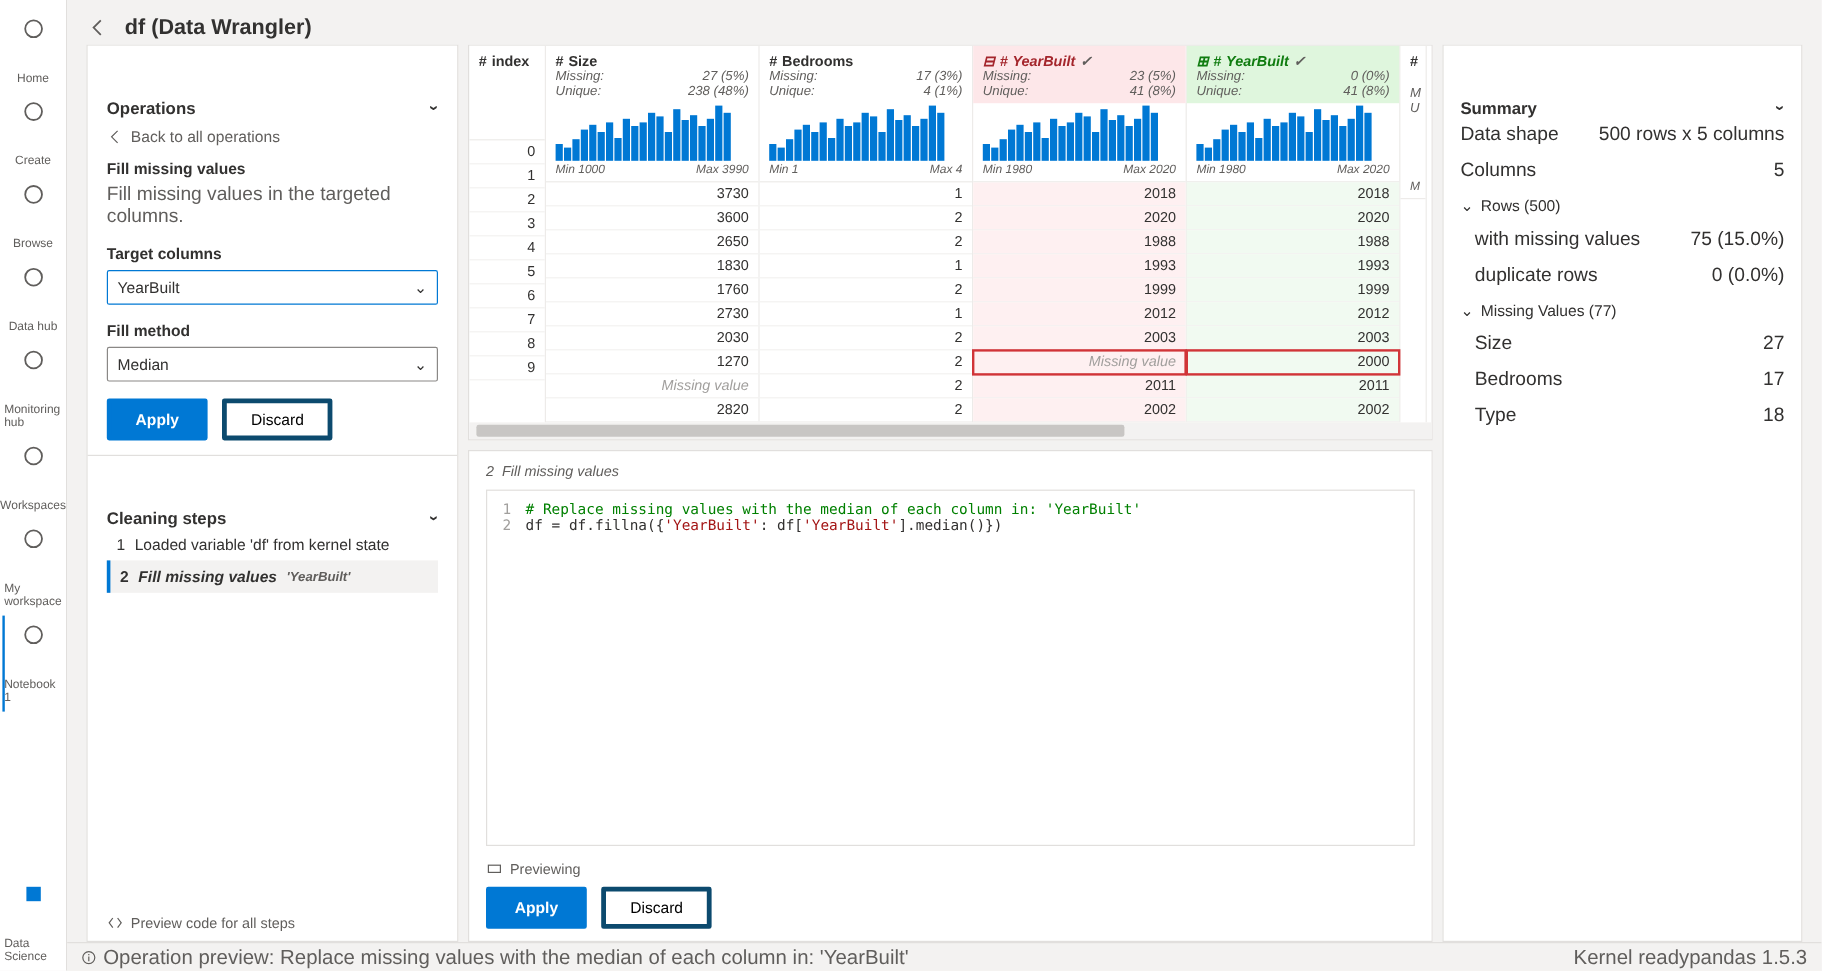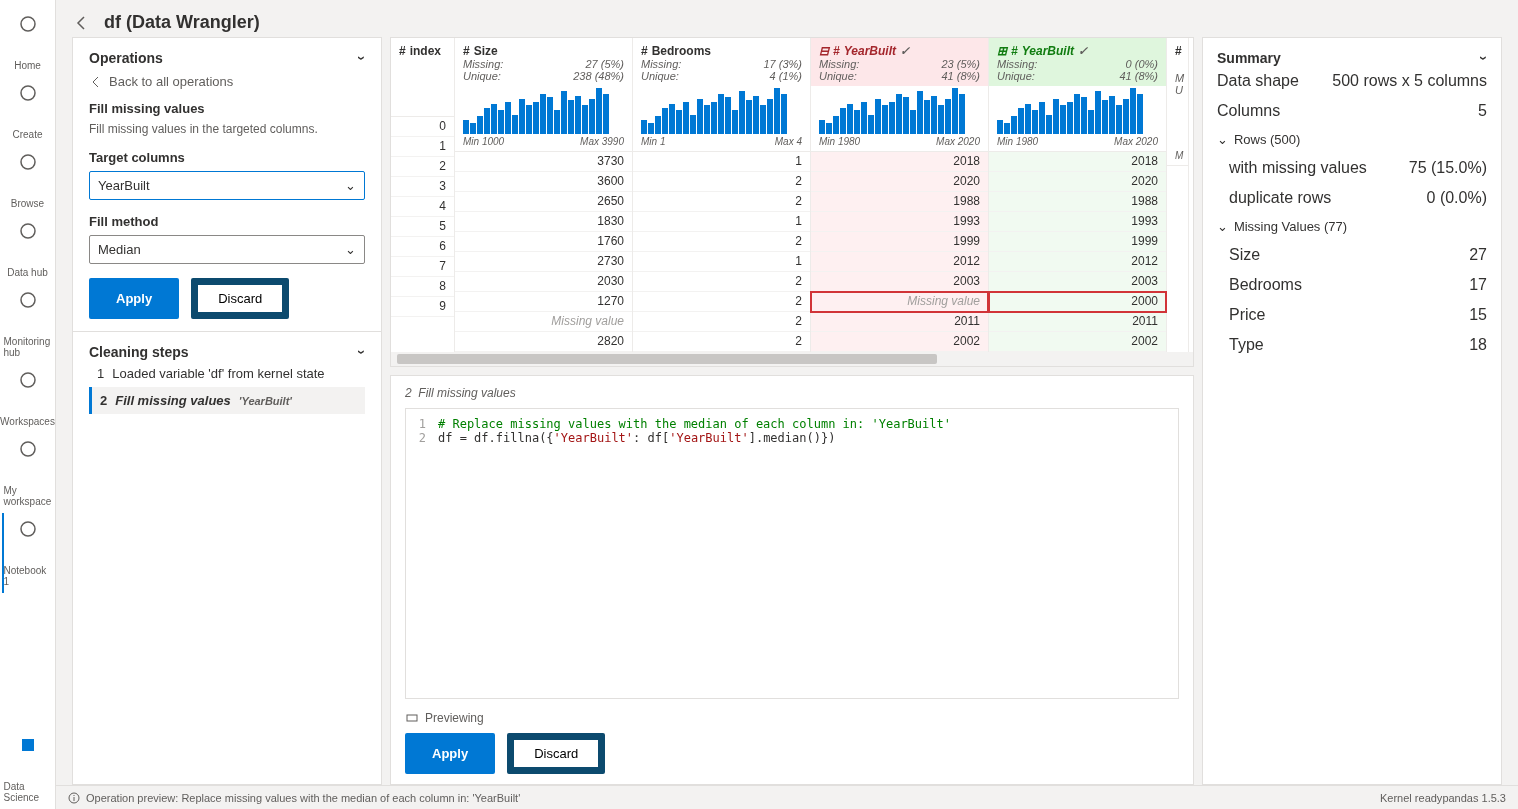--- a/index.html
+++ b/index.html
@@ -13,29 +13,29 @@
 .header { padding: 12px 16px 4px; display: flex; align-items: center; gap: 12px; }
 .back-arrow { width: 20px; height: 20px; cursor: pointer; }
 .title { font-size: 18px; font-weight: 600; }
 .toolbar { margin: 8px 16px; background: #fff; border: 1px solid #e1dfdd; border-radius: 4px; padding: 8px 12px; display: flex; gap: 24px; align-items: center; }
 .tb-btn { display: flex; align-items: center; gap: 6px; cursor: pointer; color: #323130; }
 .tb-btn.disabled { color: #a19f9d; }
 .tb-btn svg { width: 16px; height: 16px; }
 .body { flex: 1; display: flex; overflow: hidden; }
 .panel-left { width: 310px; background: #fff; border: 1px solid #e1dfdd; margin: 0 0 0 16px; display: flex; flex-direction: column; }
 .panel-section { padding: 12px 16px; }
-.panel-header { display: flex; justify-content: space-between; align-items: center; font-weight: 600; font-size: 14px; }
+.panel-header { display: flex; justify-content: space-between; align-items: center; font-weight: 600; font-size: 14px; margin-top: 32px; }
 .back-link { display: flex; align-items: center; gap: 6px; color: #605e5c; cursor: pointer; font-size: 13px; margin: 8px 0 12px; }
 .sub-title { font-weight: 600; margin-bottom: 6px; }
-.sub-desc { color: #605e5c; font-size: 12px; margin-bottom: 14px; }
+.sub-desc { color: #605e5c; font-size: 16px; margin-bottom: 14px; }
 .form-label { font-weight: 600; font-size: 13px; margin-bottom: 6px; display: block; }
 .select { width: 100%; border: 1px solid #0078d4; padding: 6px 8px; font-size: 13px; margin-bottom: 14px; border-radius: 2px; background: #fff; display: flex; justify-content: space-between; align-items: center; cursor: pointer; }
 .select.gray { border-color: #8a8886; }
 .btn-row { display: flex; gap: 12px; }
-.btn { padding: 6px 20px; font-size: 13px; border-radius: 2px; cursor: pointer; border: 7px solid #0c4a6e; background: #fff; }
+.btn { padding: 6px 20px; font-size: 13px; border-radius: 2px; cursor: pointer; border: 4px solid #0c4a6e; background: #fff; }
 .btn.primary { background: #0078d4; color: #fff; border-color: #0078d4; font-weight: 600; }
 .steps-section { border-top: 1px solid #e1dfdd; padding: 12px 16px; }
 .step-item { padding: 6px 8px; font-size: 13px; display: flex; gap: 8px; align-items: center; }
 .step-item.active { background: #f3f2f1; border-left: 3px solid #0078d4; font-weight: 600; }
 .step-item.active .step-name { font-style: italic; }
 .step-sub { font-style: italic; color: #605e5c; font-size: 11px; }
 .preview-link { display: flex; align-items: center; gap: 6px; font-size: 12px; color: #605e5c; padding: 8px 16px; margin-top: auto; cursor: pointer; }
 .panel-center { flex: 1; display: flex; flex-direction: column; margin: 0 8px; overflow: hidden; }
 .grid-wrap { background: #fff; border: 1px solid #e1dfdd; overflow: hidden; position: relative; }
 .grid { display: flex; }
@@ -62,21 +62,21 @@
 .code-box { border: 1px solid #e1dfdd; padding: 8px; font-family: Consolas, monospace; font-size: 12px; flex: 1; margin-bottom: 8px; }
 .code-line { display: flex; gap: 12px; }
 .lineno { color: #a19f9d; width: 12px; text-align: right; }
 .comment { color: #008000; }
 .str { color: #a31515; }
 .previewing { display: flex; align-items: center; gap: 6px; font-size: 12px; color: #605e5c; margin: 4px 0 8px; }
 .panel-right { width: 300px; background: #fff; border: 1px solid #e1dfdd; margin-right: 16px; padding: 12px 14px; }
 .summary-row { display: flex; justify-content: space-between; padding: 6px 0; font-size: 16px; }
 .summary-sub { padding-left: 12px; }
 .expand-row { display: flex; align-items: center; gap: 6px; padding: 6px 0; cursor: pointer; }
-.statusbar { height: 24px; background: #f3f2f1; border-top: 1px solid #e1dfdd; display: flex; align-items: center; padding: 5px 12px; font-size: 11px; color: #605e5c; justify-content: space-between; }
+.statusbar { height: 24px; background: #f3f2f1; border-top: 1px solid #e1dfdd; display: flex; align-items: center; padding: 5px 12px; font-size: 17px; color: #605e5c; justify-content: space-between; }
 .chev { display: inline-block; transform: rotate(90deg); }
 </style>
 </head>
 <body>
 
 <div class="app">
   <div class="leftrail">
     <div id="rail-items">
         <div class="leftrail-item">
           <svg viewBox="0 0 20 20">
@@ -185,20 +185,26 @@
               <div class="step-item">
                 <span>1</span>
                 <span class="step-name">Loaded variable 'df' from kernel state</span>
               </div>
               <div class="step-item active">
                 <span>2</span>
                 <span class="step-name">Fill missing values</span>
                 <span class="step-sub">'YearBuilt'</span>
               </div>
             </div>
+        </div>
+        <div class="preview-link">
+          <svg width="14" height="14" viewBox="0 0 14 14">
+              <path d="M5 3L2 7l3 4M9 3l3 4-3 4" stroke="#605e5c" fill="none"></path>
+            </svg>
+          <span>Preview code for all steps</span>
         </div>
       </div>
 
       <div class="panel-center">
         <div class="grid-wrap">
           <div class="grid" id="grid">
               <div class="col" style="width: 64px;">
                 <div class="col-header">
                   <div class="name"><span style="color:inherit">#</span> index</div>
                 </div>
@@ -495,24 +501,20 @@
         <div id="mv-list">
             <div class="summary-row summary-sub">
               <span>Size</span>
               <span>27</span>
             </div>
             <div class="summary-row summary-sub">
               <span>Bedrooms</span>
               <span>17</span>
             </div>
             <div class="summary-row summary-sub">
-              <span>Price</span>
-              <span>15</span>
-            </div>
-            <div class="summary-row summary-sub">
               <span>Type</span>
               <span>18</span>
             </div>
           </div>
       </div>
     </div>
 
     <div class="statusbar">
       <div style="display:flex;align-items:center;gap:6px">
         <svg width="12" height="12" viewBox="0 0 12 12">

